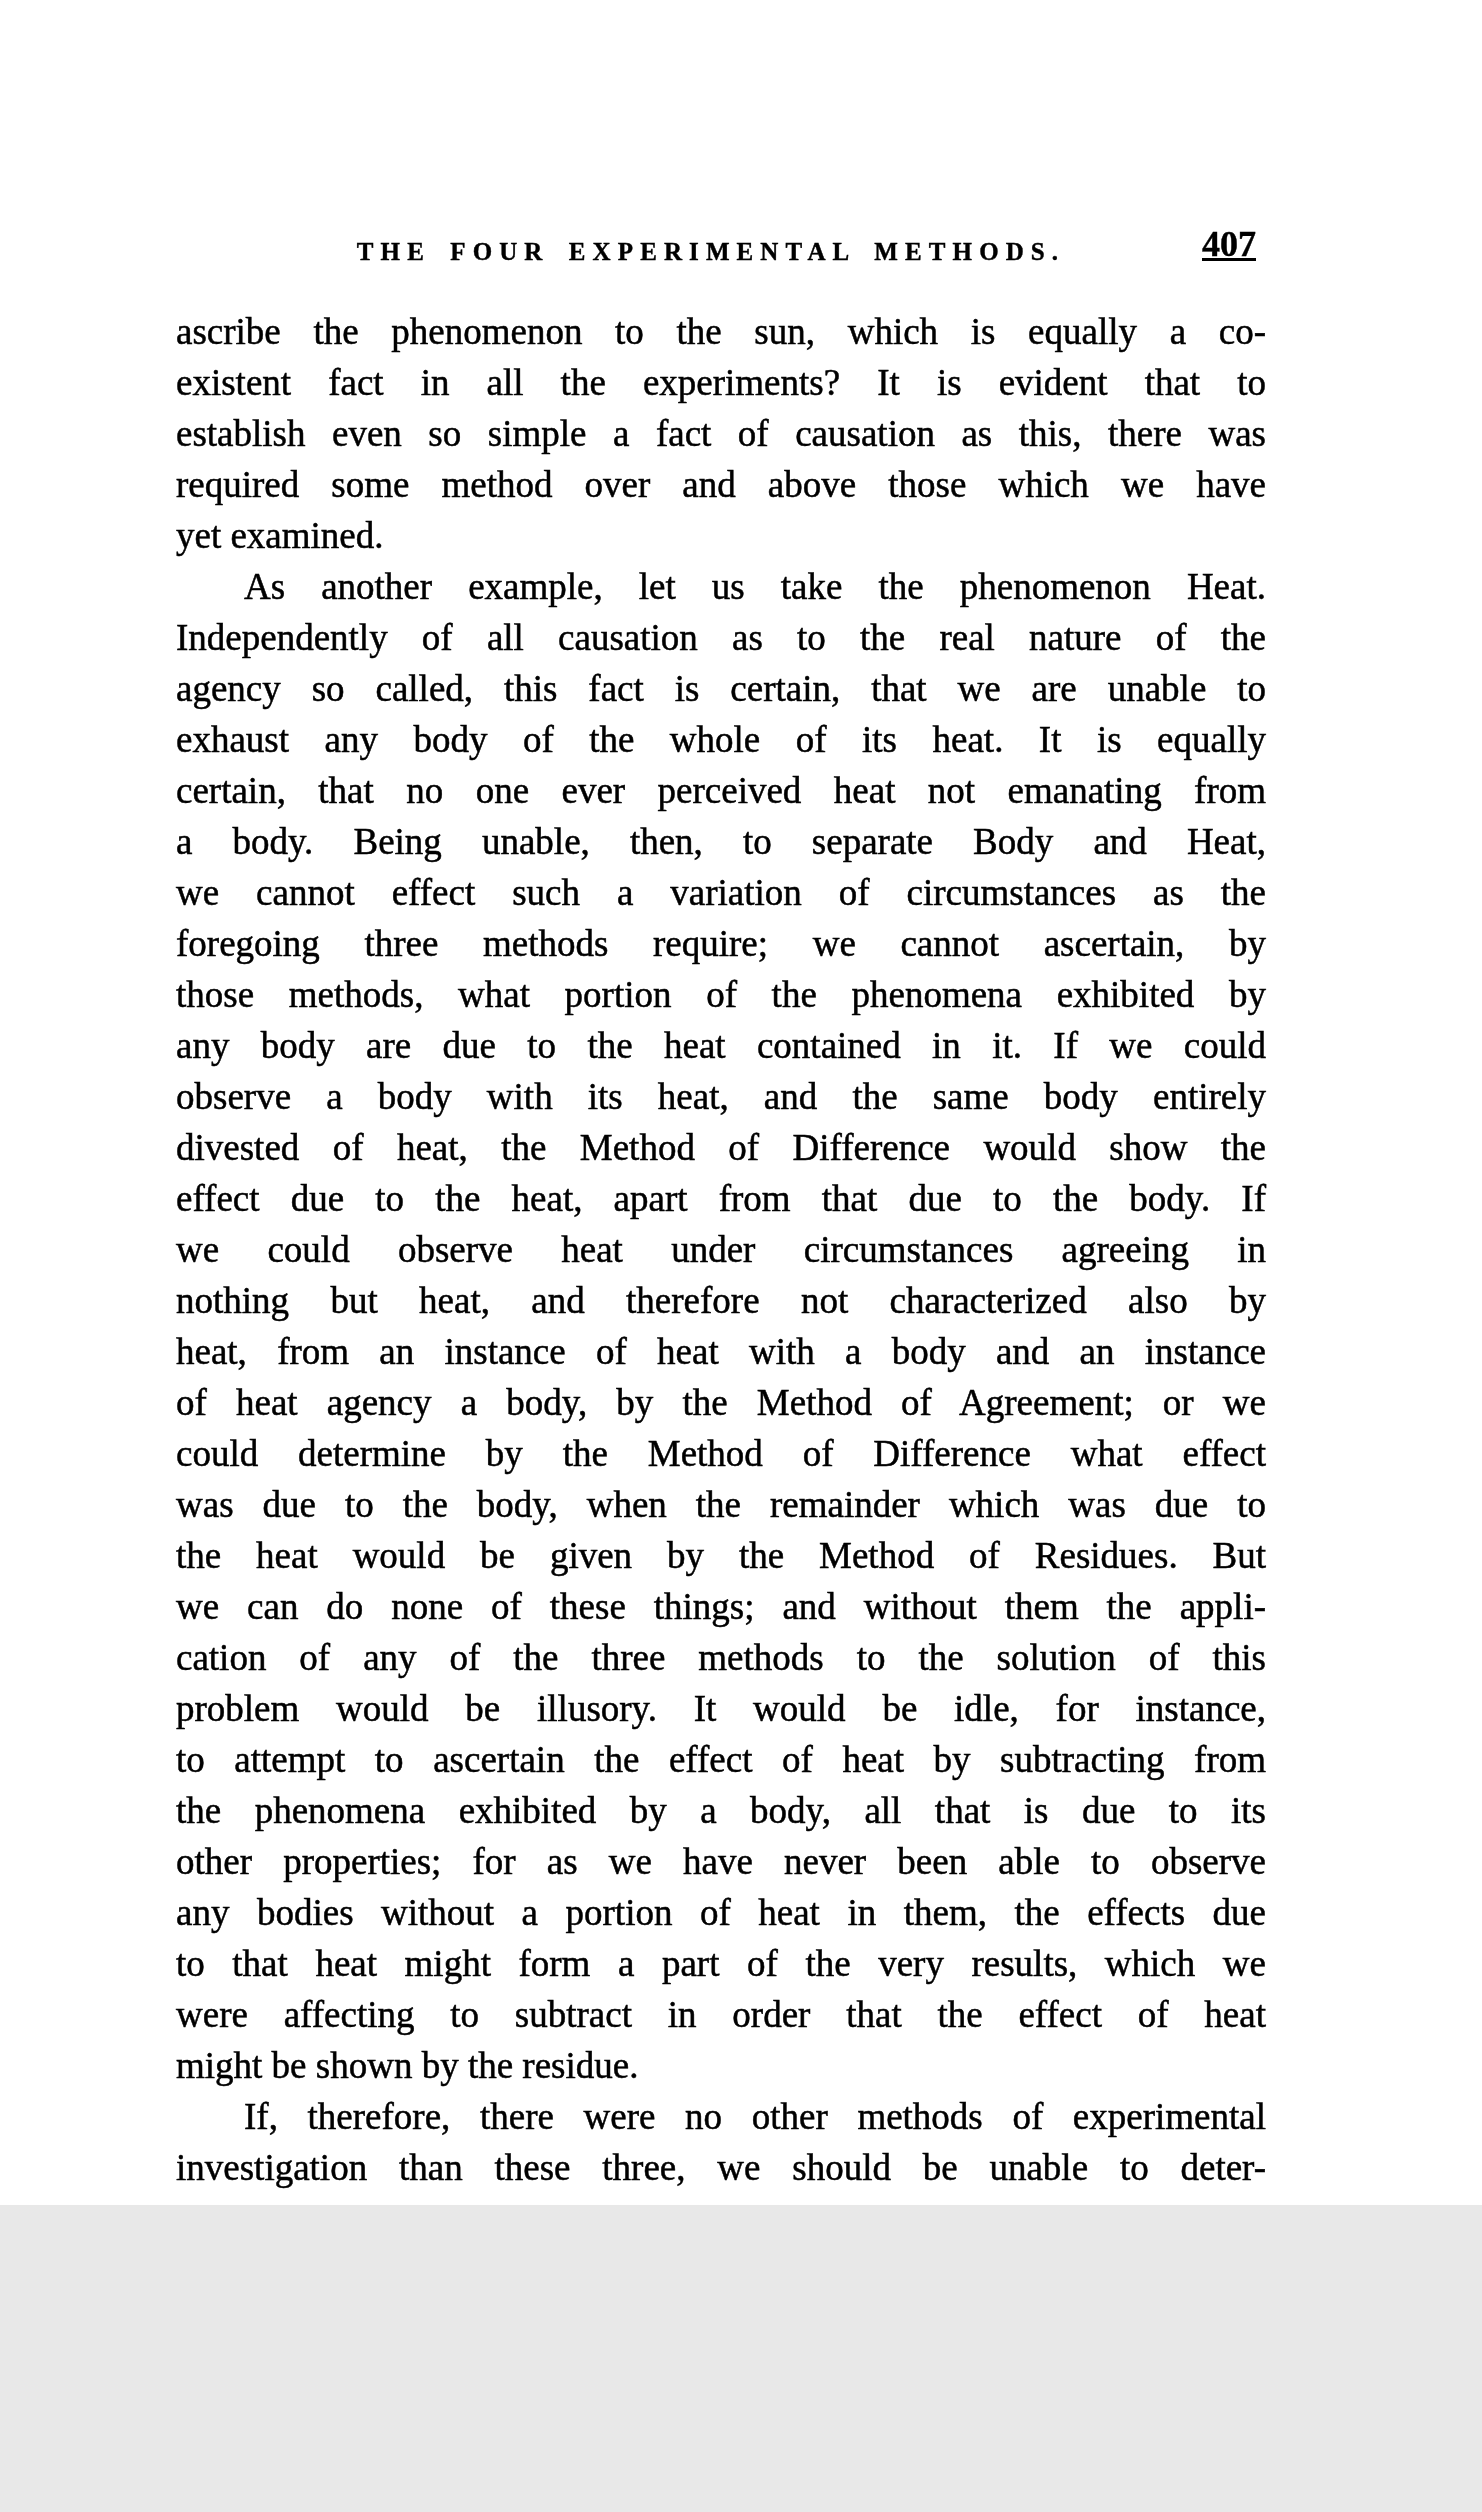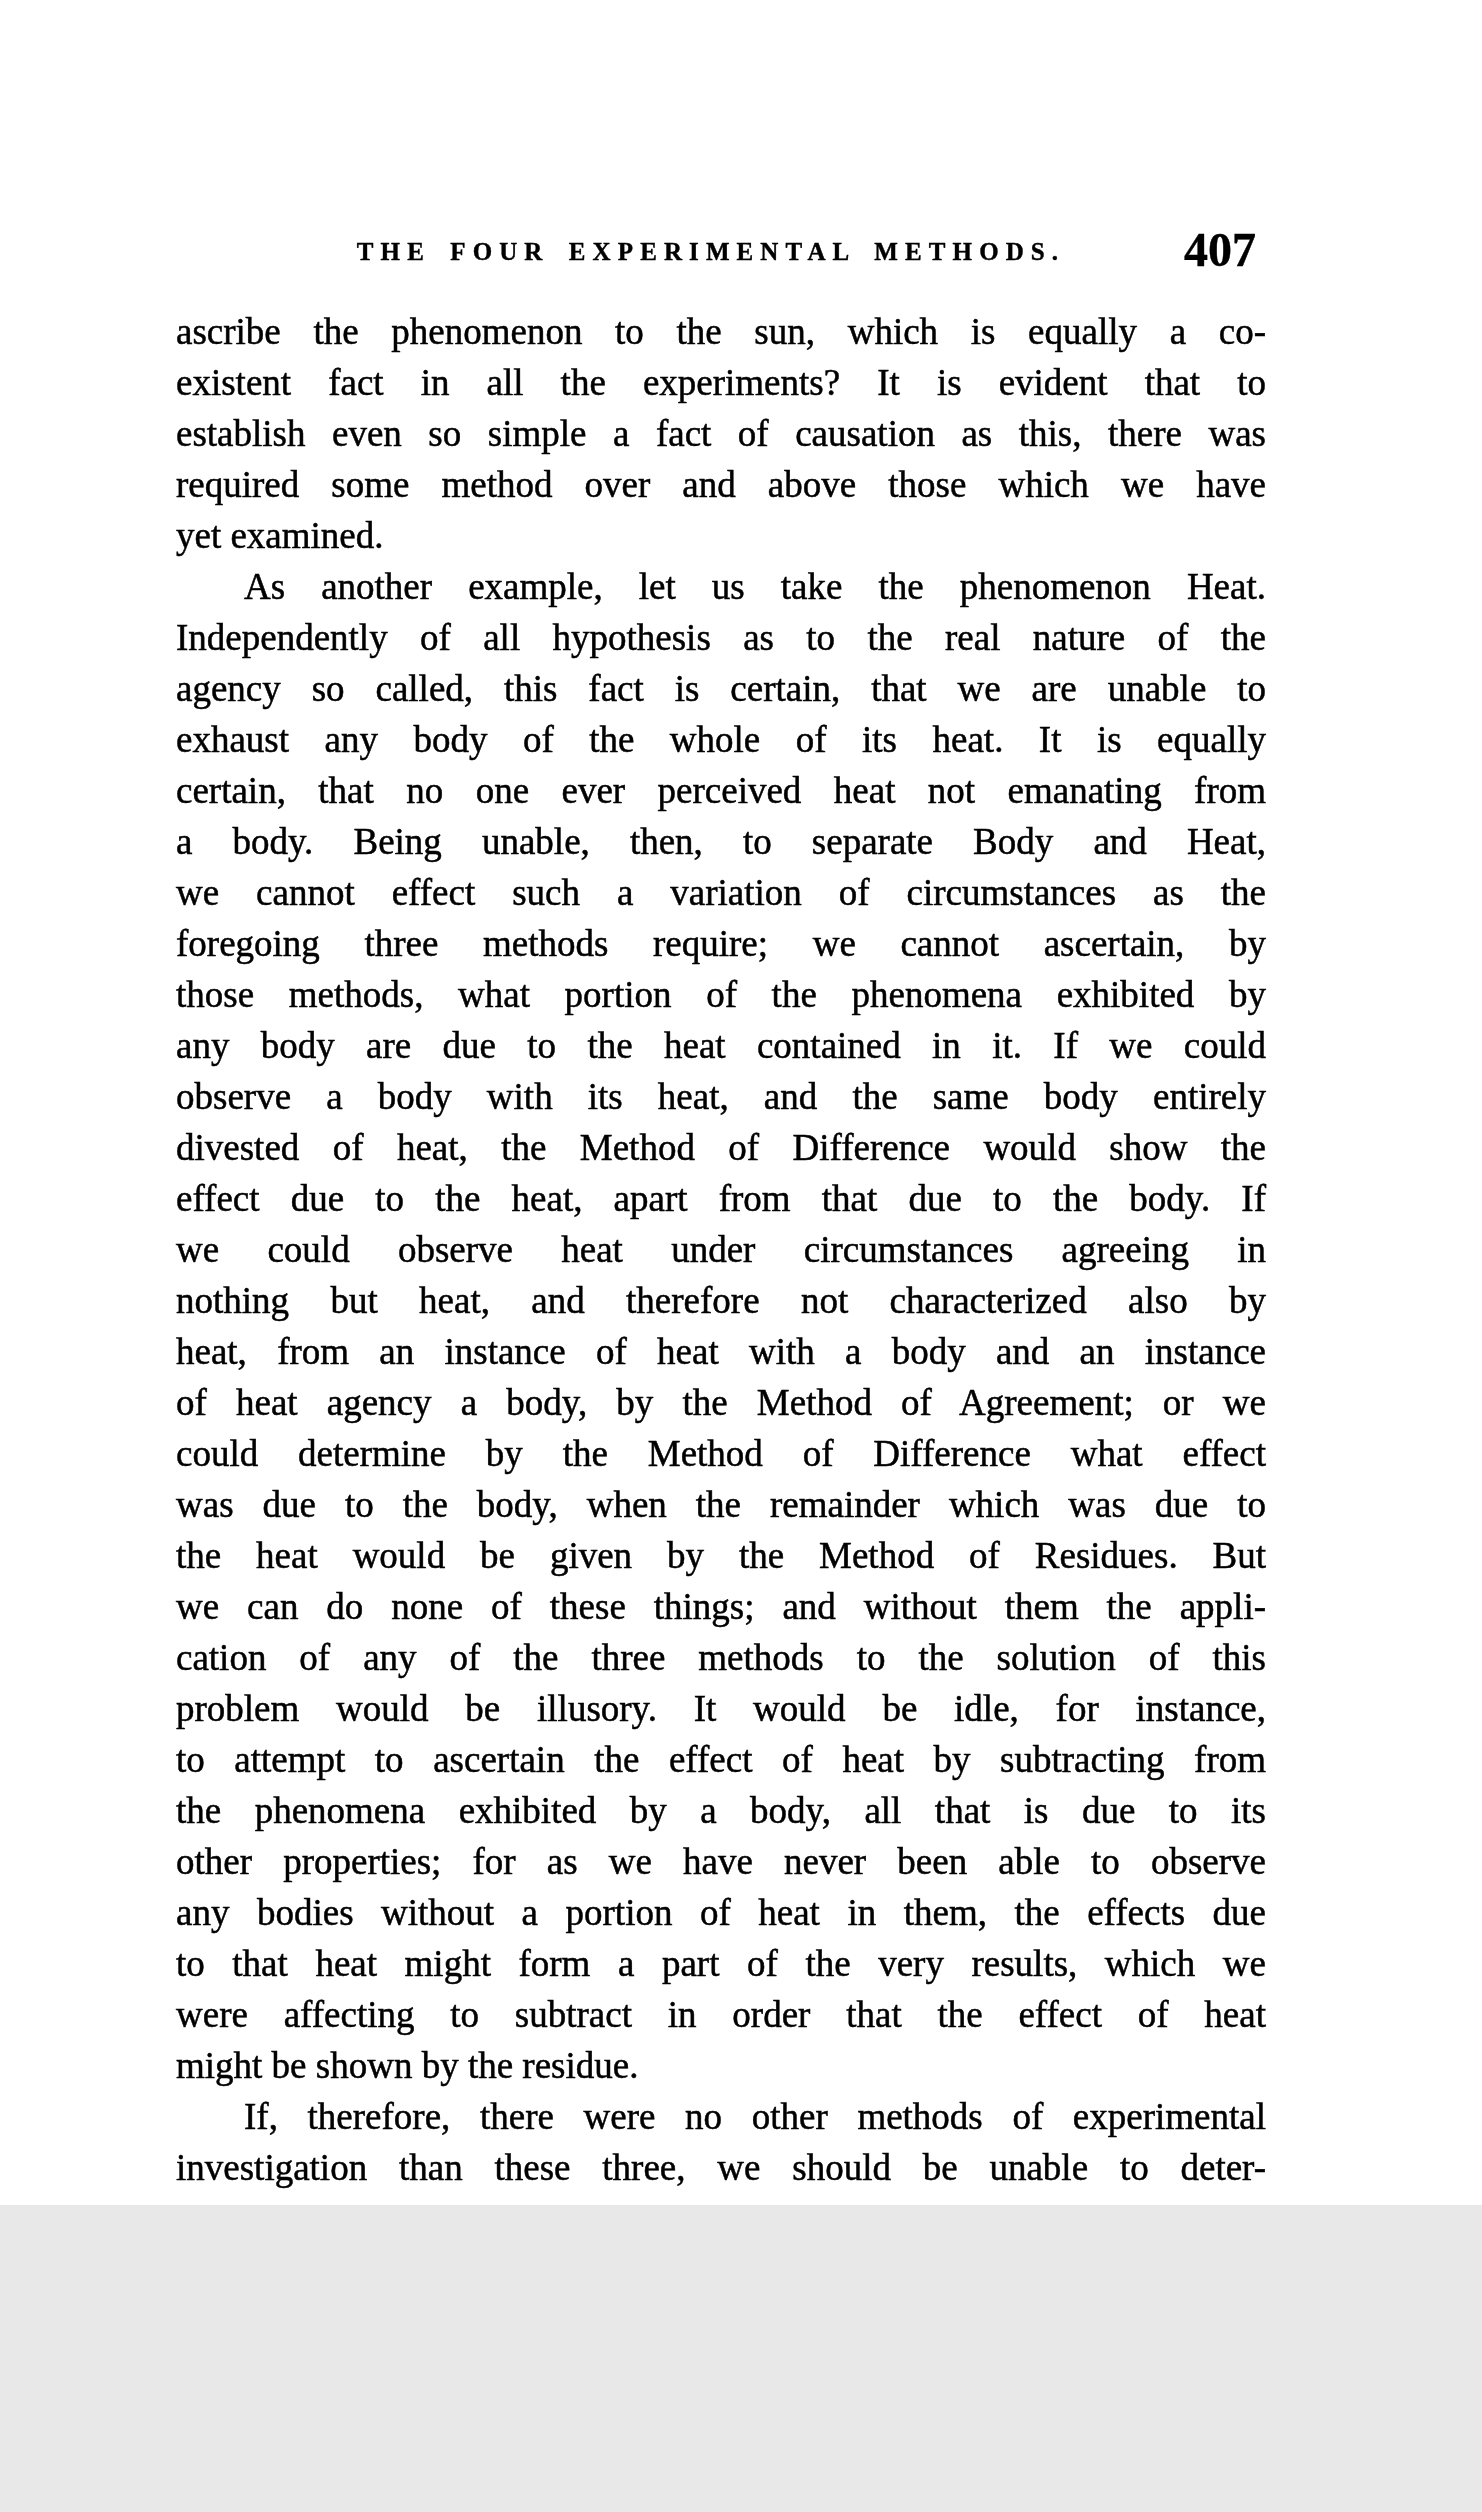--- a/index.html
+++ b/index.html
@@ -35,23 +35,24 @@
     line-height: 1;
     letter-spacing: 7.1px;
     word-spacing: 6px;
     -webkit-text-stroke: 0.4px #000;
     white-space: nowrap;
   }
   .page-num {
     position: absolute;
     right: 0;
     top: -7.1px;
-    font-size: 48px;
+    font-size: 36px;
     font-weight: 700;
     line-height: 1;
+    text-decoration: underline;
     -webkit-text-stroke: 0.4px #000;
   }
   
   .text-block {
     position: absolute;
     left: 176px;
     top: 306px;
     width: 1090px;
     font-size: 37px;
     line-height: 51px;
@@ -85,21 +86,21 @@
     <div class="page-num">407</div>
   </div>
 
   <div class="text-block">
       <div class="line just">ascribe the phenomenon to the sun, which is equally a co-</div>
       <div class="line just">existent fact in all the experiments? It is evident that to</div>
       <div class="line just">establish even so simple a fact of causation as this, there was</div>
       <div class="line just">required some method over and above those which we have</div>
       <div class="line">yet examined.</div>
       <div class="line just indent">As another example, let us take the phenomenon Heat.</div>
-      <div class="line just">Independently of all hypothesis as to the real nature of the</div>
+      <div class="line just">Independently of all causation as to the real nature of the</div>
       <div class="line just">agency so called, this fact is certain, that we are unable to</div>
       <div class="line just">exhaust any body of the whole of its heat. It is equally</div>
       <div class="line just">certain, that no one ever perceived heat not emanating from</div>
       <div class="line just">a body. Being unable, then, to separate Body and Heat,</div>
       <div class="line just">we cannot effect such a variation of circumstances as the</div>
       <div class="line just">foregoing three methods require; we cannot ascertain, by</div>
       <div class="line just">those methods, what portion of the phenomena exhibited by</div>
       <div class="line just">any body are due to the heat contained in it. If we could</div>
       <div class="line just">observe a body with its heat, and the same body entirely</div>
       <div class="line just">divested of heat, the Method of Difference would show the</div>

